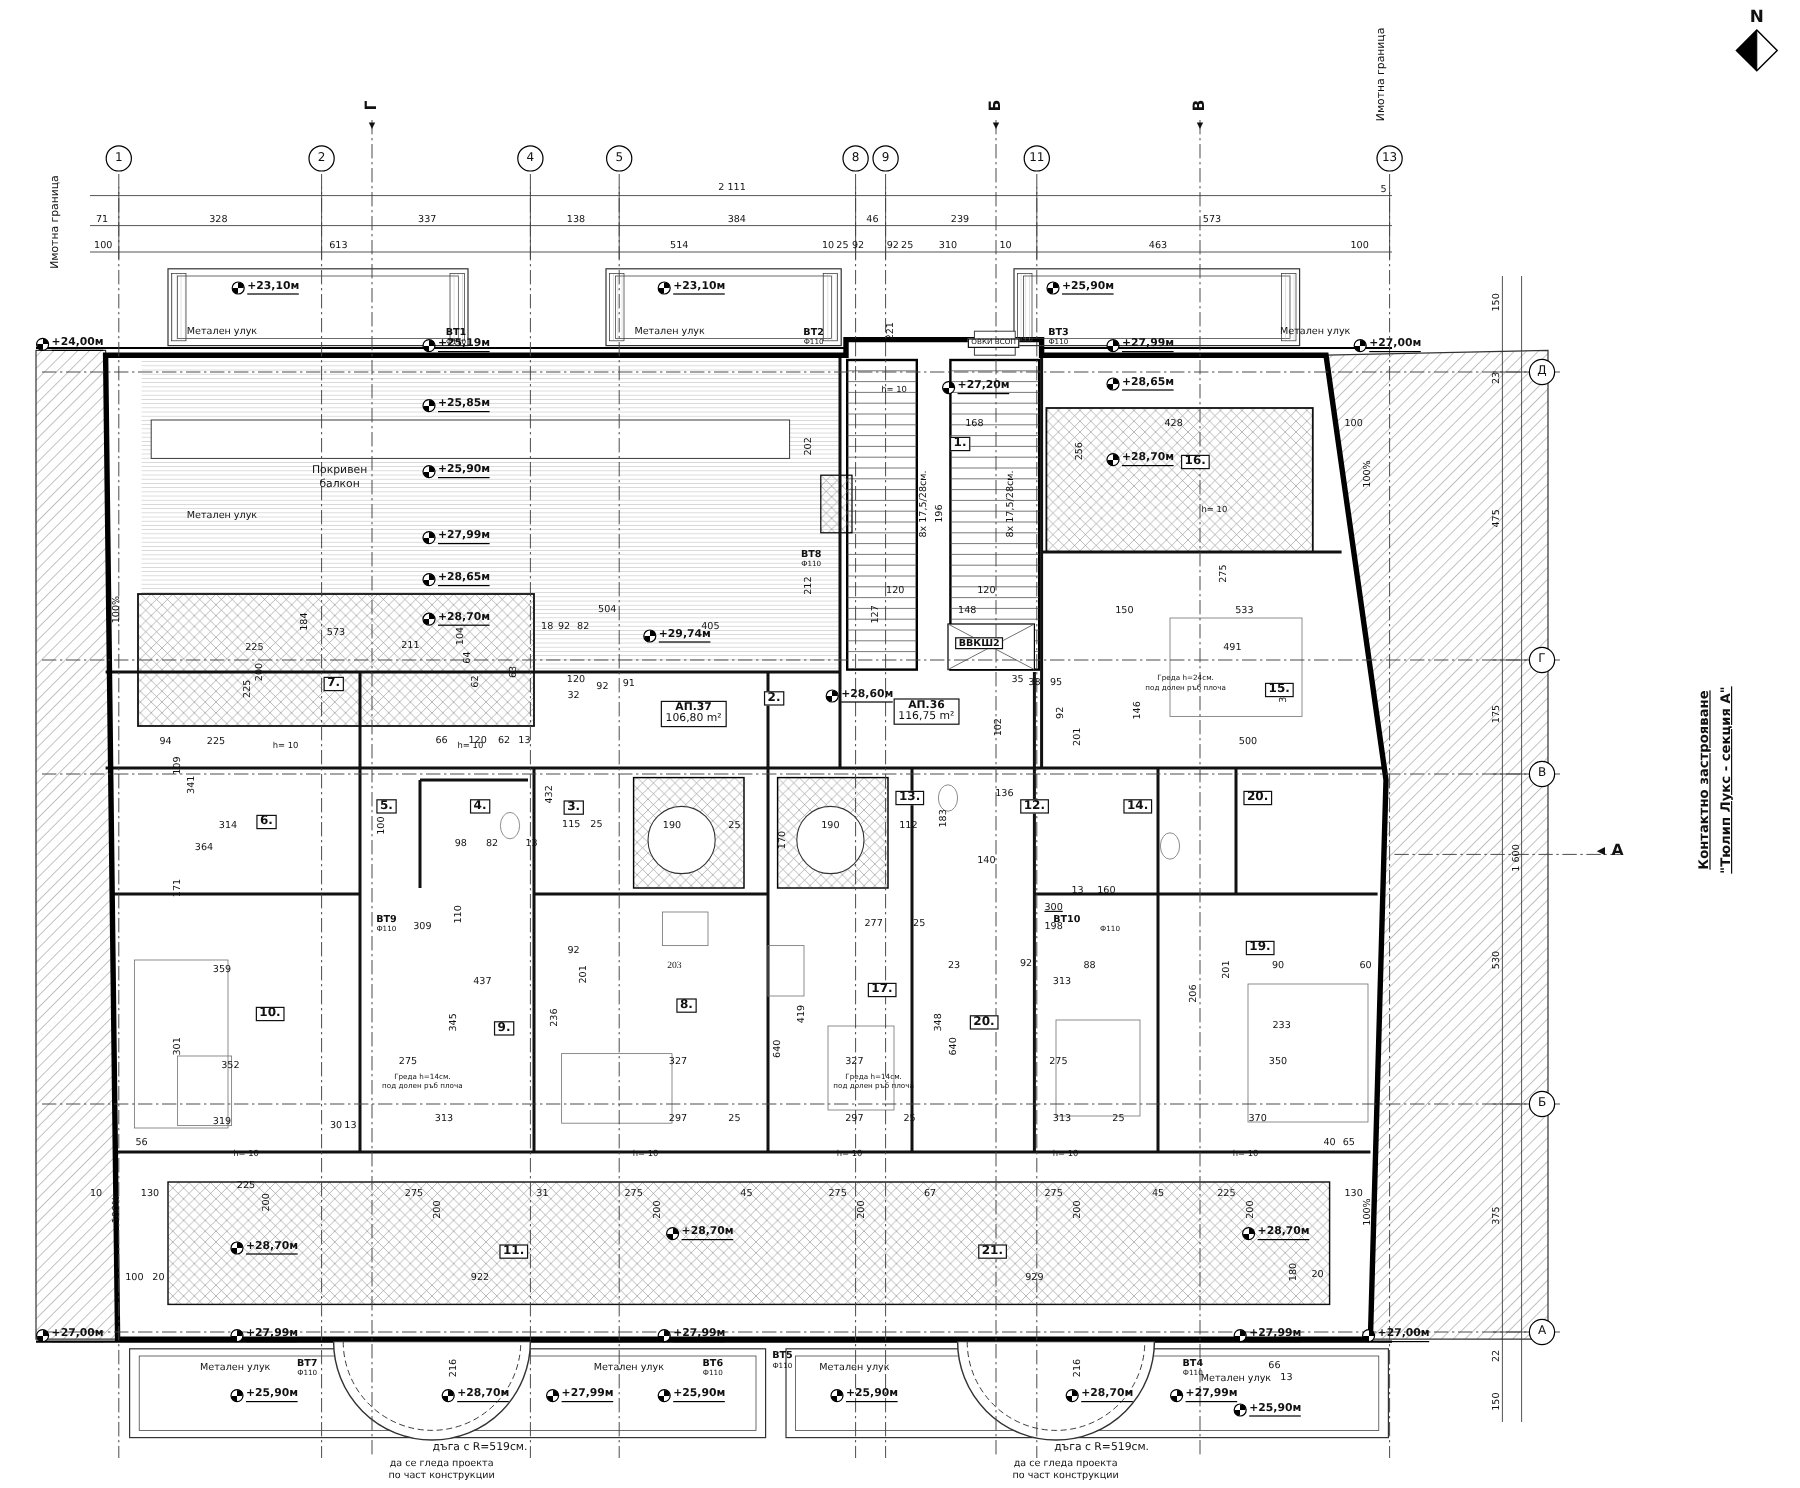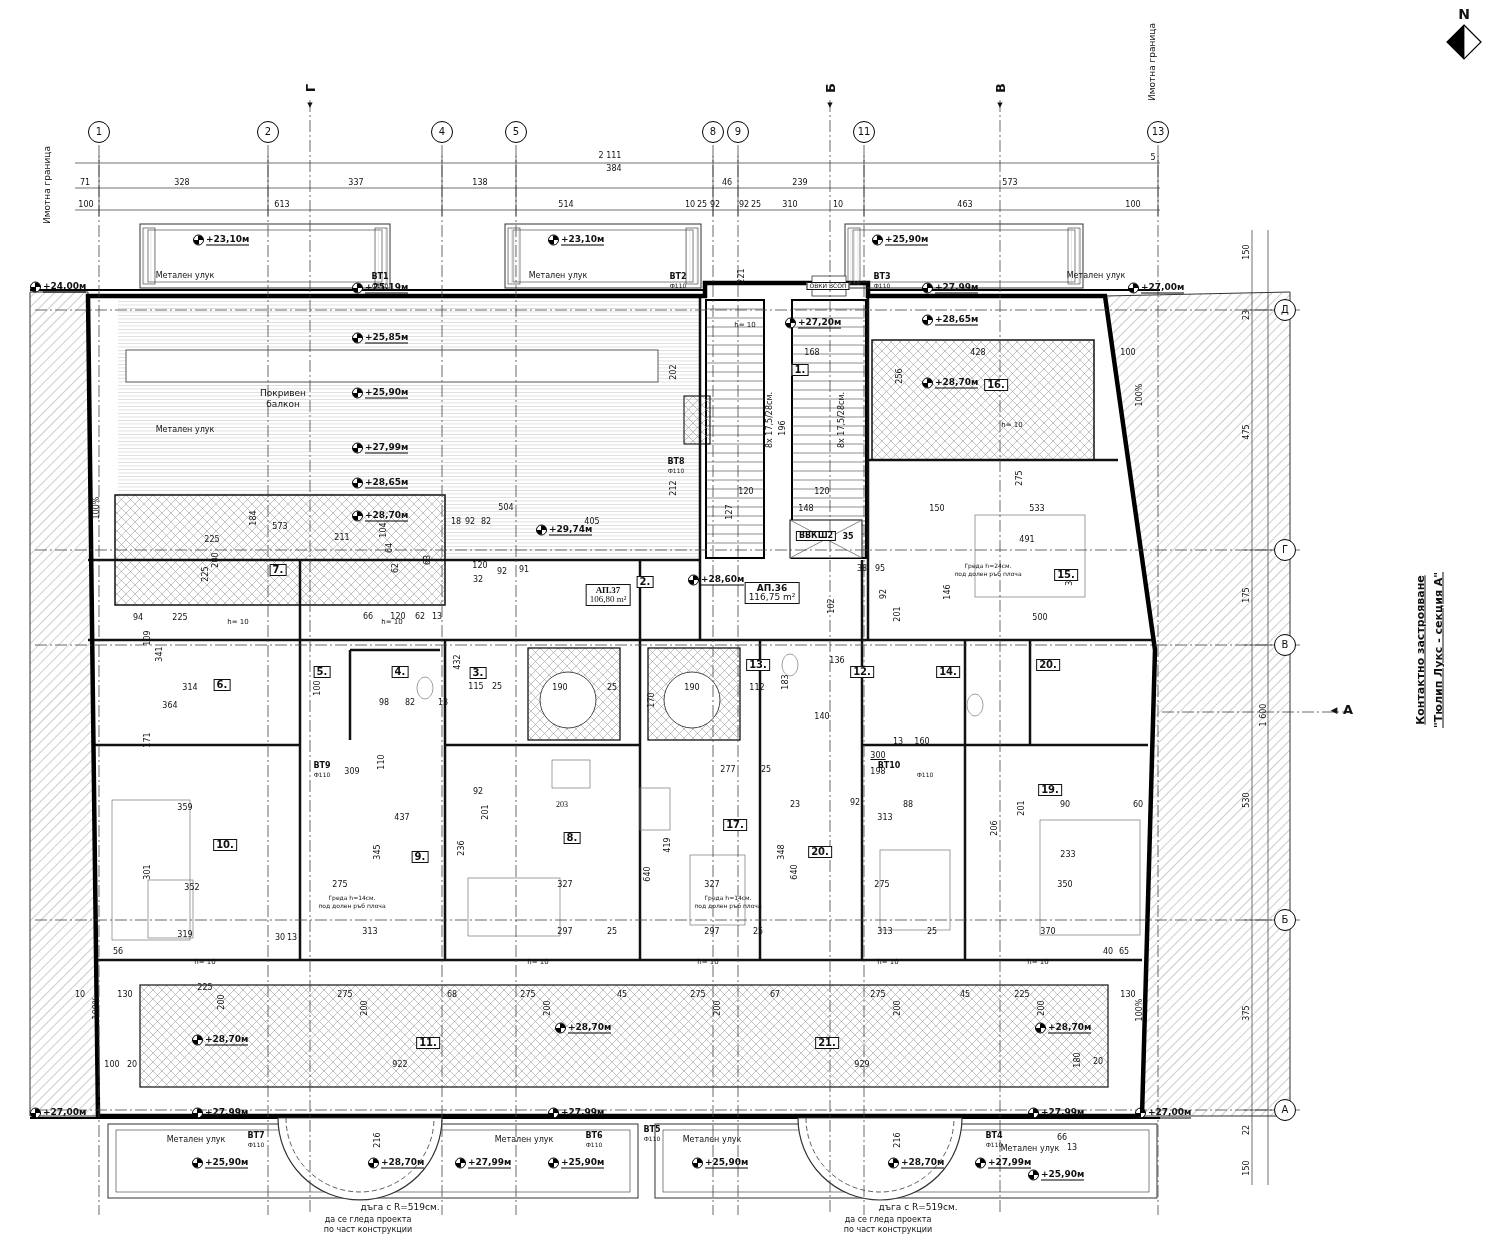--- a/index.html
+++ b/index.html
@@ -184,21 +184,21 @@
     </g>
   </svg>
 
   <div id="text-layer">
       <span class="t dim" style="left: 610px; top: 156px;">2 111</span>
       <span class="t dim" style="left: 1153px; top: 158px;">5</span>
       <span class="t dim" style="left: 85px; top: 183px;">71</span>
       <span class="t dim" style="left: 182px; top: 183px;">328</span>
       <span class="t dim" style="left: 356px; top: 183px;">337</span>
       <span class="t dim" style="left: 480px; top: 183px;">138</span>
-      <span class="t dim" style="left: 614px; top: 169px;">384</span>
+      <span class="t dim" style="left: 614px; top: 183px;">384</span>
       <span class="t dim" style="left: 727px; top: 183px;">46</span>
       <span class="t dim" style="left: 800px; top: 183px;">239</span>
       <span class="t dim" style="left: 1010px; top: 183px;">573</span>
       <span class="t dim" style="left: 86px; top: 205px;">100</span>
       <span class="t dim" style="left: 282px; top: 205px;">613</span>
       <span class="t dim" style="left: 566px; top: 205px;">514</span>
       <span class="t dim" style="left: 690px; top: 205px;">10</span>
       <span class="t dim" style="left: 702px; top: 205px;">25</span>
       <span class="t dim" style="left: 715px; top: 205px;">92</span>
       <span class="t dim" style="left: 744px; top: 205px;">92</span>
@@ -255,21 +255,21 @@
       <span class="t dim" style="left: 757px; top: 688px;">112</span>
       <span class="t dim rot" style="left: 786px; top: 682px;">183</span>
       <span class="t dim" style="left: 837px; top: 661px;">136</span>
       <span class="t dim" style="left: 822px; top: 717px;">140</span>
       <span class="t dim" style="left: 746px; top: 492px;">120</span>
       <span class="t dim" style="left: 822px; top: 492px;">120</span>
       <span class="t dim rot" style="left: 730px; top: 512px;">127</span>
       <span class="t dim" style="left: 812px; top: 353px;">168</span>
       <span class="t dim rot" style="left: 783px; top: 428px;">196</span>
       <span class="t dim" style="left: 806px; top: 509px;">148</span>
-      <span class="t dim" style="left: 848px; top: 537px; font-weight: bold;">35</span>
+      <span class="t dim" style="left: 848px; top: 566px;">35</span>
       <span class="t dim" style="left: 862px; top: 569px;">38</span>
       <span class="t dim" style="left: 880px; top: 569px;">95</span>
       <span class="t dim rot" style="left: 900px; top: 376px;">256</span>
       <span class="t dim" style="left: 978px; top: 353px;">428</span>
       <span class="t dim" style="left: 1128px; top: 353px;">100</span>
       <span class="t dim" style="left: 937px; top: 509px;">150</span>
       <span class="t dim" style="left: 1037px; top: 509px;">533</span>
       <span class="t dim rot" style="left: 1020px; top: 478px;">275</span>
       <span class="t dim" style="left: 1027px; top: 540px;">491</span>
       <span class="t dim rot" style="left: 1070px; top: 578px;">342</span>
@@ -341,21 +341,21 @@
       <span class="t dim" style="left: 345px; top: 995px;">275</span>
       <span class="t dim rot" style="left: 365px; top: 1008px;">200</span>
       <span class="t dim" style="left: 528px; top: 995px;">275</span>
       <span class="t dim rot" style="left: 548px; top: 1008px;">200</span>
       <span class="t dim" style="left: 698px; top: 995px;">275</span>
       <span class="t dim rot" style="left: 718px; top: 1008px;">200</span>
       <span class="t dim" style="left: 878px; top: 995px;">275</span>
       <span class="t dim rot" style="left: 898px; top: 1008px;">200</span>
       <span class="t dim" style="left: 1022px; top: 995px;">225</span>
       <span class="t dim rot" style="left: 1042px; top: 1008px;">200</span>
-      <span class="t dim" style="left: 452px; top: 995px;">68</span>
+      <span class="t dim" style="left: 452px; top: 995px;">31</span>
       <span class="t dim" style="left: 622px; top: 995px;">45</span>
       <span class="t dim" style="left: 775px; top: 995px;">67</span>
       <span class="t dim" style="left: 965px; top: 995px;">45</span>
       <span class="t dim" style="left: 1128px; top: 995px;">130</span>
       <span class="t dim" style="left: 80px; top: 995px;">10</span>
       <span class="t dim" style="left: 400px; top: 1065px;">922</span>
       <span class="t dim" style="left: 862px; top: 1065px;">929</span>
       <span class="t dim" style="left: 112px; top: 1065px;">100</span>
       <span class="t dim" style="left: 132px; top: 1065px;">20</span>
       <span class="t dim rot" style="left: 1078px; top: 1060px;">180</span>
@@ -592,21 +592,21 @@
       <div class="t bubble" style="left: 516px; top: 132px;">5</div>
       <div class="t bubble" style="left: 713px; top: 132px;">8</div>
       <div class="t bubble" style="left: 738px; top: 132px;">9</div>
       <div class="t bubble" style="left: 864px; top: 132px;">11</div>
       <div class="t bubble" style="left: 1158px; top: 132px;">13</div>
       <div class="t bubble" style="left: 1285px; top: 310px;">Д</div>
       <div class="t bubble" style="left: 1285px; top: 550px;">Г</div>
       <div class="t bubble" style="left: 1285px; top: 645px;">В</div>
       <div class="t bubble" style="left: 1285px; top: 920px;">Б</div>
       <div class="t bubble" style="left: 1285px; top: 1110px;">А</div>
-      <div class="t ap" style="left: 608px; top: 595px; font-family: Liberation Serif, serif;">
+      <div class="t ap" style="left: 578px; top: 595px;">
         <div class="nm">АП.37</div>
         <div class="ar">106,80 m²</div>
       </div>
       <div class="t ap" style="left: 772px; top: 593px;">
         <div class="nm">АП.36</div>
         <div class="ar">116,75 m²</div>
       </div>
     </div>
 
   <div class="north">

